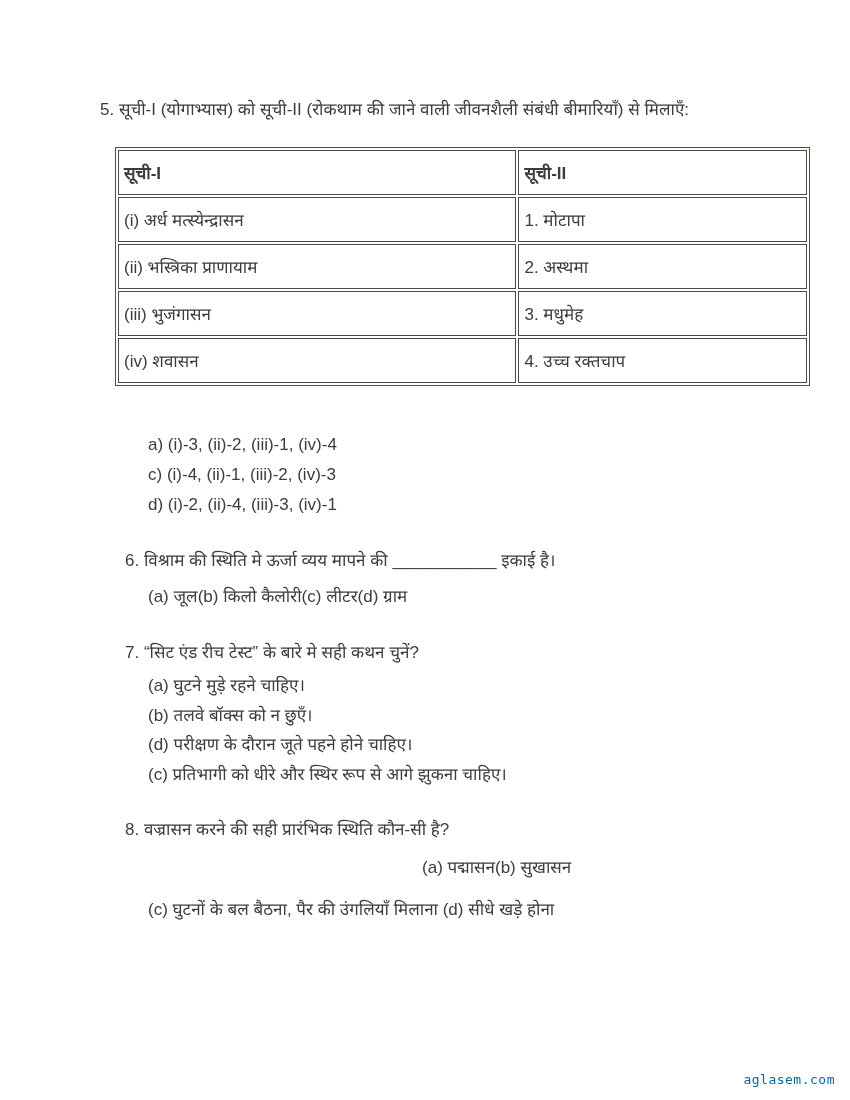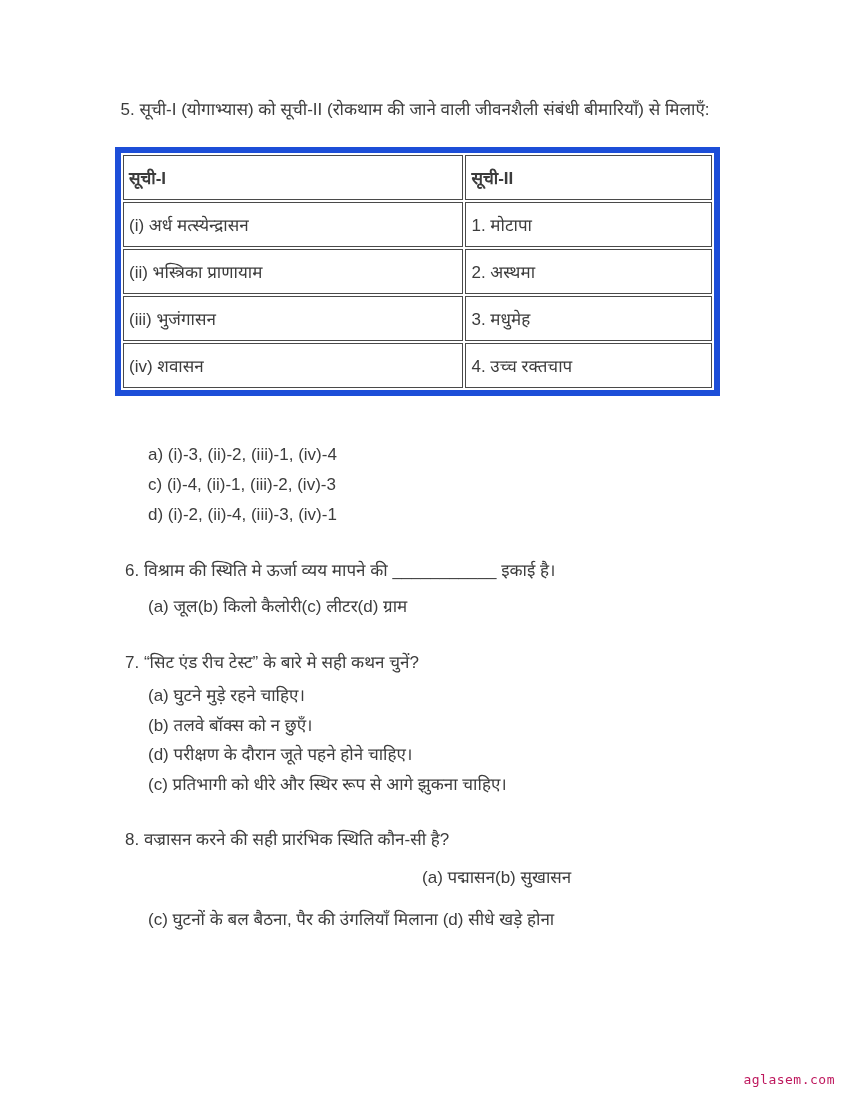--- a/index.html
+++ b/index.html
@@ -18,27 +18,26 @@
     overflow: hidden;
     box-sizing: border-box;
     padding: 95px 110px 0 100px;
   }
   .q-text {
     margin: 0;
     line-height: 1.75;
   }
   .q5-text {
     max-width: 630px;
-    text-align: center;
   }
   .match-table {
     border-collapse: separate;
     border-spacing: 2px;
-    border: 6px solid #1d4ed8;
-    width: 605px;
+    border: 1px solid #1d4ed8;
+    width: 695px;
     margin: 22px 0 0 15px;
     table-layout: fixed;
   }
   .match-table th,
   .match-table td {
     border: 1px solid #4a4a4a;
     box-sizing: border-box;
     height: 45px;
     padding: 2px 5px;
     text-align: left;
@@ -81,21 +80,21 @@
   .q8-row-cd {
     margin: 12px 0 0 23px;
     line-height: 30px;
   }
   .watermark {
     position: absolute;
     right: 15px;
     bottom: 13px;
     font-size: 13px;
     letter-spacing: 0.5px;
-    color: #be185d;
+    color: #0369a1;
     font-family: "DejaVu Sans Mono", "Liberation Mono", monospace;
   }
 </style>
 </head>
 <body>
 
 <div class="page">
 
   <div>
     <p class="q-text q5-text">5. सूची-I (योगाभ्यास) को सूची-II (रोकथाम की जाने वाली जीवनशैली संबंधी बीमारियाँ) से मिलाएँ:</p>

